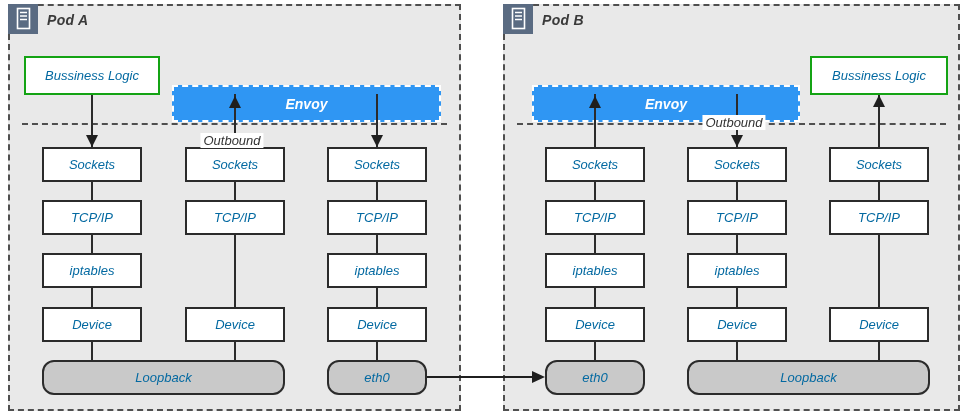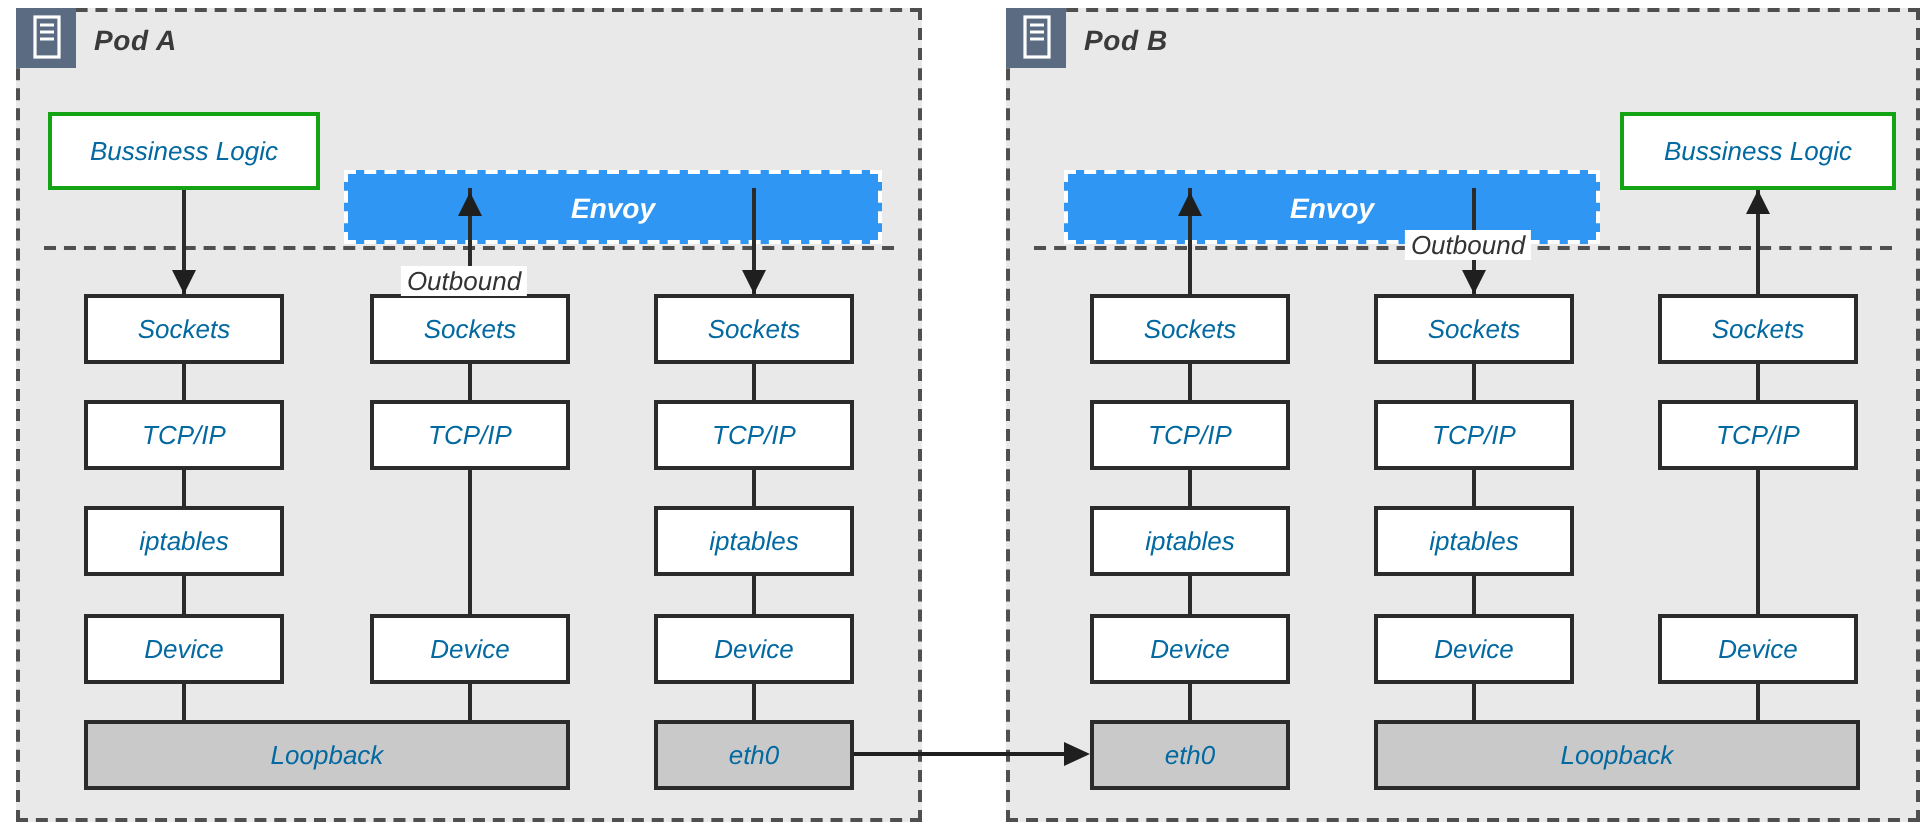--- a/index.html
+++ b/index.html
@@ -15,21 +15,21 @@
   .pod{position:absolute;top:4px;height:407px;box-sizing:border-box;
        background:var(--pod-background);border:2px dashed #4f4f4f;}
   .pod-a{left:8px;width:453px;}
   .pod-b{left:503px;width:457px;}
   .pod-icon{position:absolute;left:-2px;top:-2px;width:30px;height:30px;
        background:var(--icon-background);display:flex;align-items:center;justify-content:center;}
   .pod-title{position:absolute;left:37px;top:6px;font-size:14px;font-weight:bold;color:#3a3a3a;letter-spacing:.3px;}
   .bx{position:absolute;box-sizing:border-box;border:2px solid var(--line-dark);background:#fff;
       display:flex;align-items:center;justify-content:center;font-size:13px;color:#0369a1;}
   .layer{width:100px;height:35px;}
-  .base{background:var(--base-gray);height:35px;top:354px;}
+  .base{background:var(--base-gray);height:35px;top:354px;border-radius:12px;}
   .bl{width:138px;height:39px;top:50px;border:2px solid var(--business-logic-border);}
   .envoy{height:37px;top:51px;background:var(--envoy-blue);border:2px dashed #fff;
          color:#fff;font-weight:bold;font-size:14px;margin-top:28px;}
   .sep{position:absolute;left:12px;right:12px;top:117px;border-top:2px dashed #4f4f4f;}
   .sep-label{position:absolute;top:109px;transform:translateX(-50%);background:#fff;
          padding:0 3px;font-size:13px;color:#333;z-index:4;white-space:nowrap;}
   .vl{position:absolute;width:2px;background:var(--line-dark);z-index:1;}
   .arr-d{position:absolute;width:0;height:0;z-index:2;
          border-left:6px solid transparent;border-right:6px solid transparent;
          border-top:12px solid #1f1f1f;}

